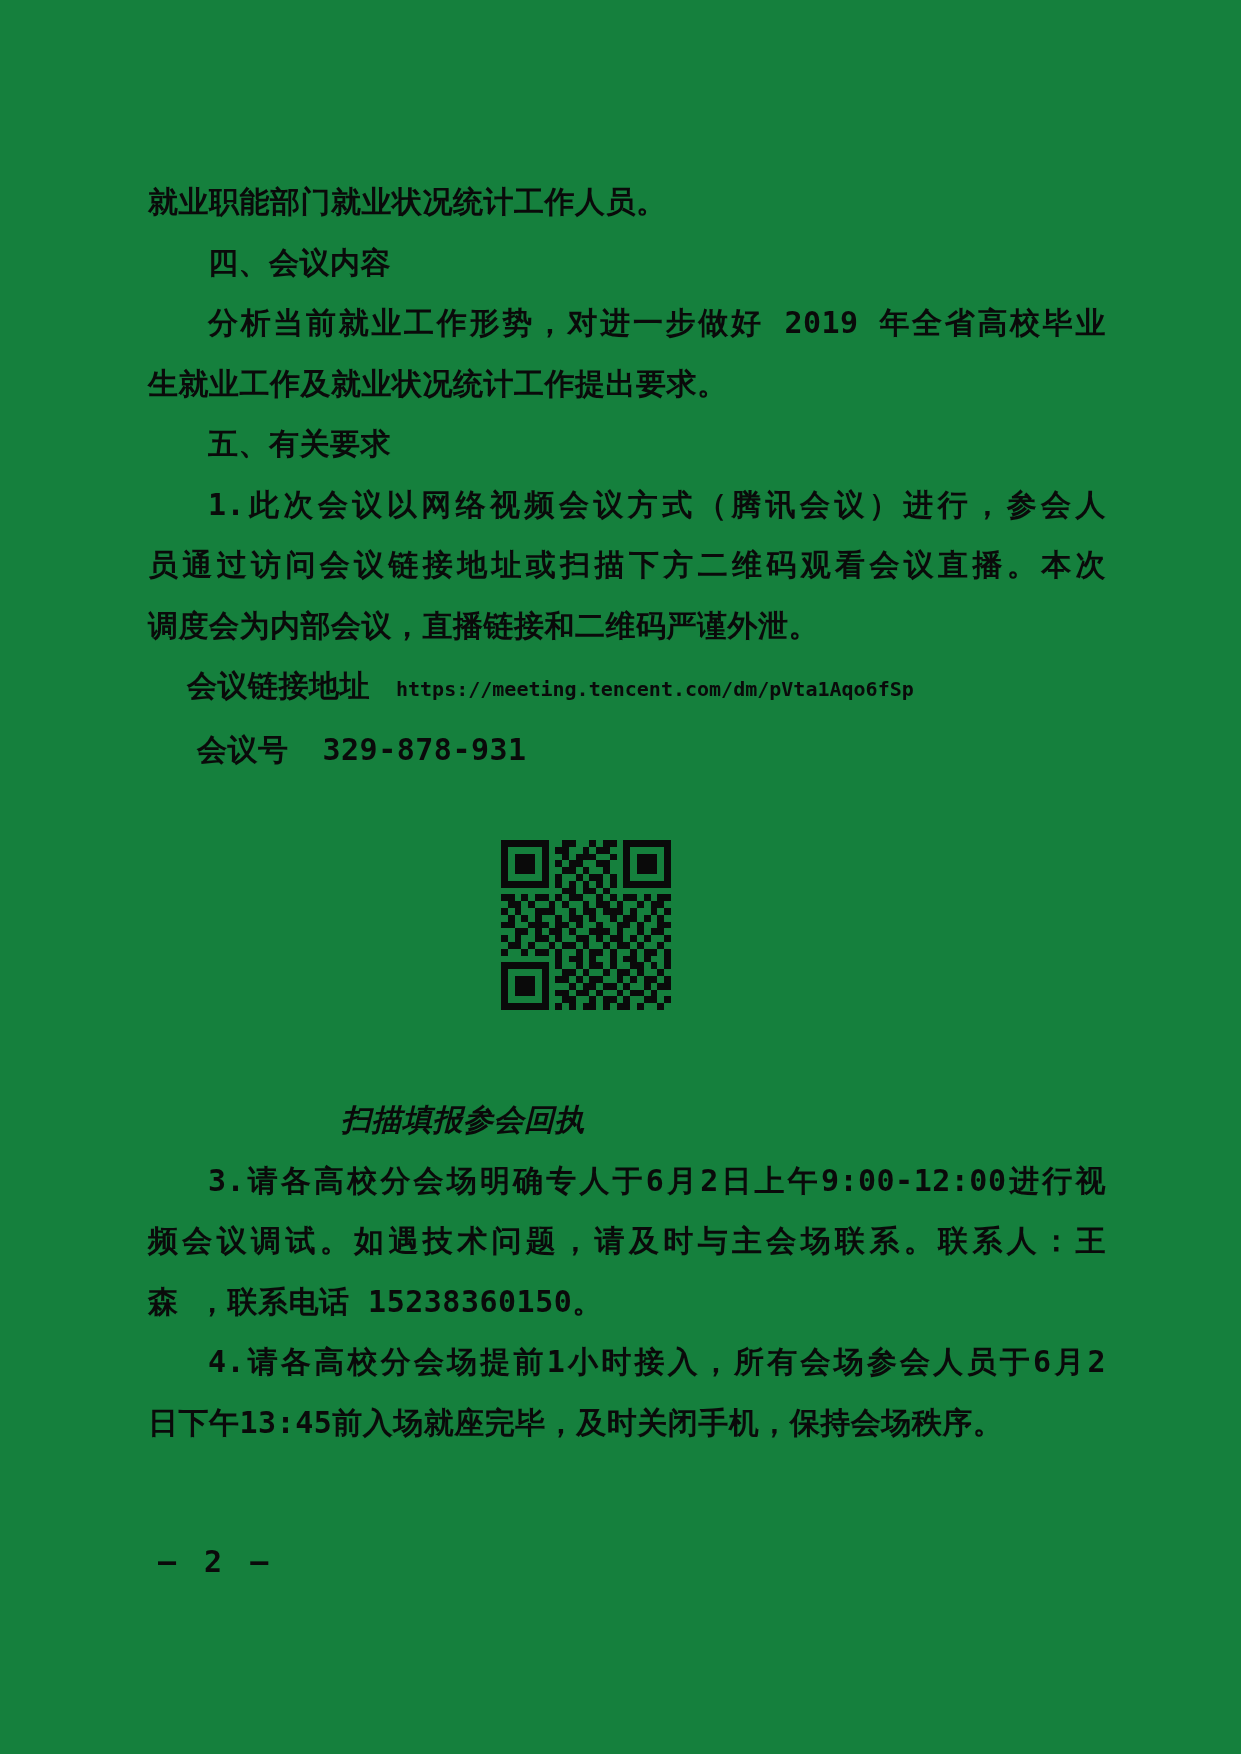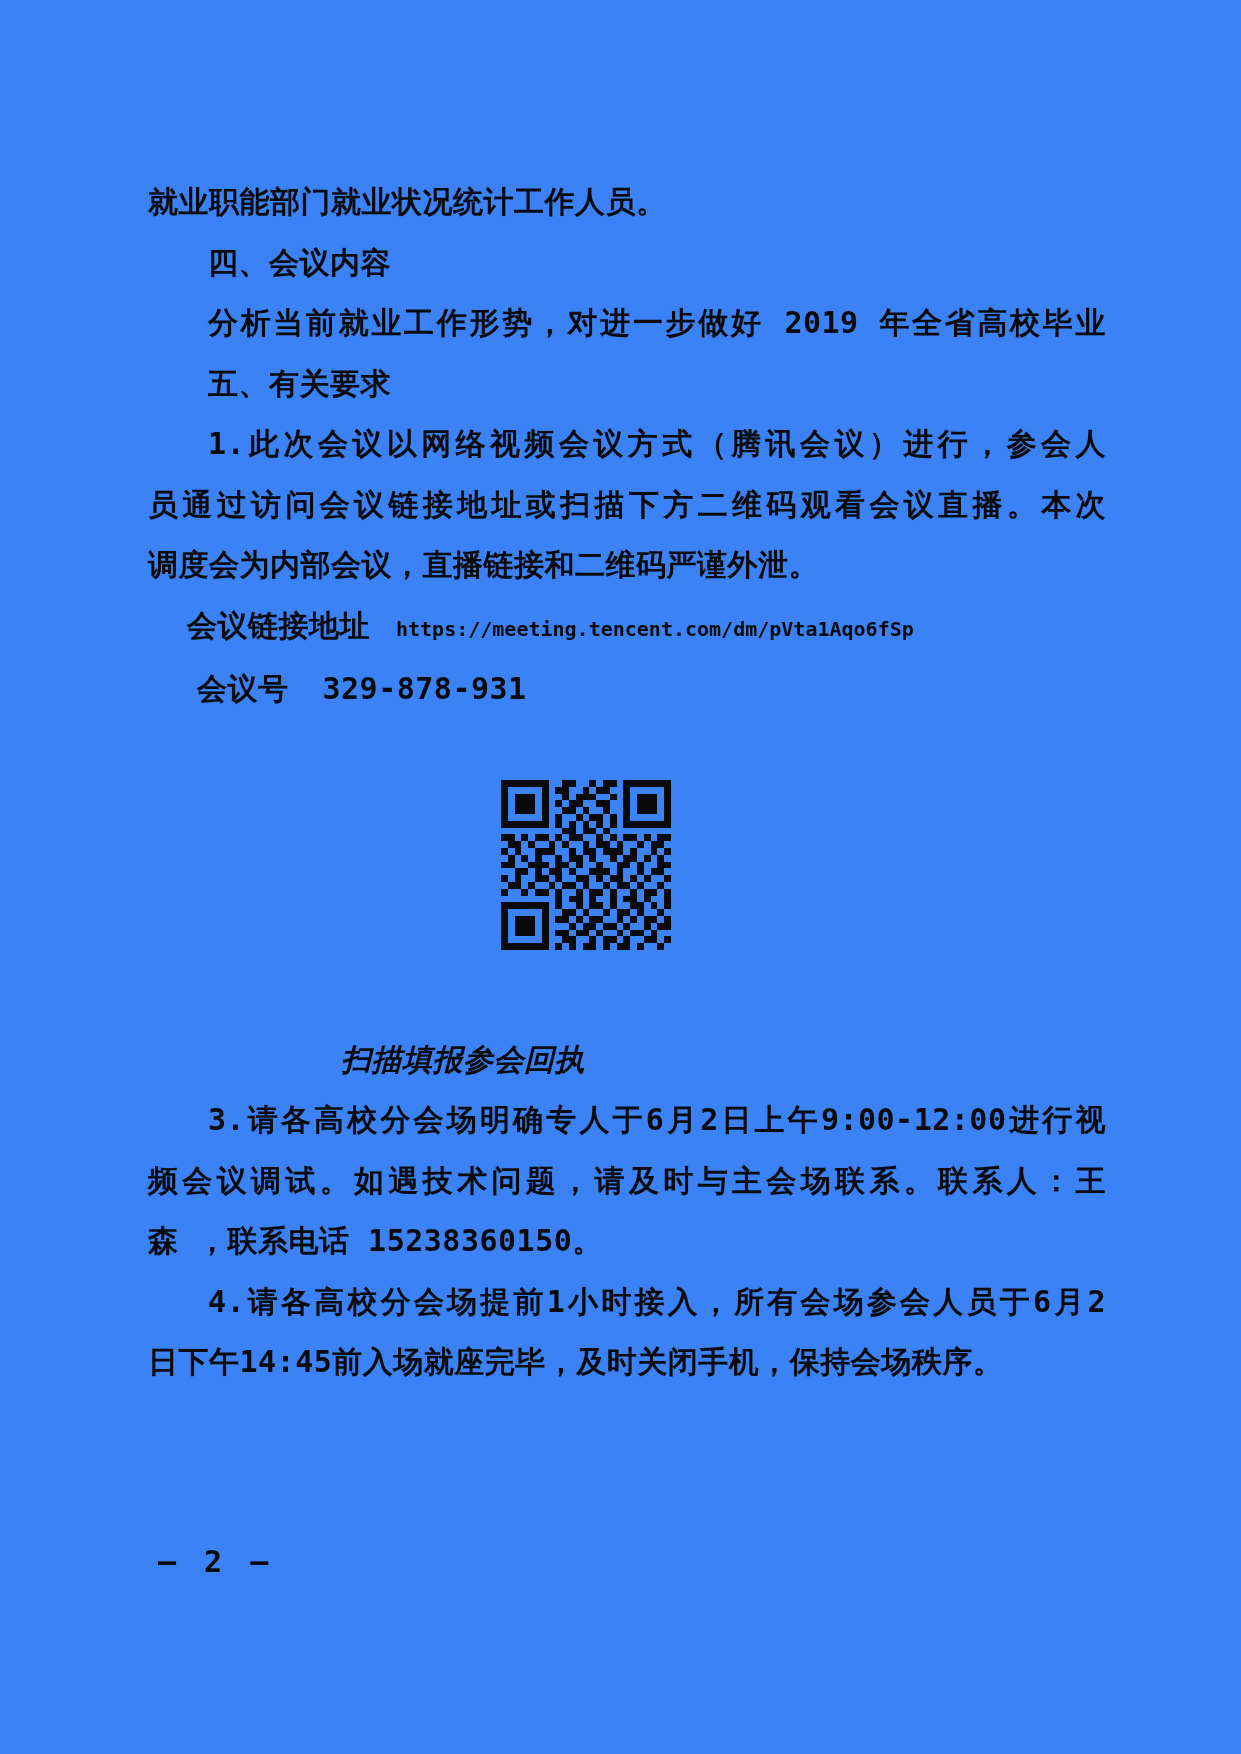--- a/index.html
+++ b/index.html
@@ -1,20 +1,20 @@
 <!DOCTYPE html>
 <html><head>
 <meta charset="utf-8">
 <style>
   html, body { margin: 0; padding: 0; background: #ffffff; }
   .page {
     position: relative;
     width: 1241px;
     height: 1754px;
-    background: #3b82f6;
+    background: #15803d;
     color: #000000;
     overflow: hidden;
     font-family: "DejaVu Sans Mono", "Liberation Sans", sans-serif;
   }
   .content {
     position: absolute;
     left: 148px;
     top: 172px;
     width: 958px;
     font-size: 30px;
@@ -61,20 +61,21 @@
 <body>
 
 <div class="page">
   <div class="content">
 
     <p class="line">就业职能部门就业状况统计工作人员。</p>
 
     <p class="line ind">四、会议内容</p>
 
     <p class="line ind just">分析当前就业工作形势，对进一步做好 2019 年全省高校毕业</p>
+    <p class="line">生就业工作及就业状况统计工作提出要求。</p>
 
     <p class="line ind">五、有关要求</p>
 
     <p class="line ind just">1.此次会议以网络视频会议方式（腾讯会议）进行，参会人</p>
     <p class="line just">员通过访问会议链接地址或扫描下方二维码观看会议直播。本次</p>
     <p class="line">调度会为内部会议，直播链接和二维码严谨外泄。</p>
 
     <p class="line ind-sm"><span>会议链接地址</span><span class="url">https://meeting.tencent.com/dm/pVta1Aqo6fSp</span></p>
 
     <p class="line ind-sm"><span class="gap-label">会议号</span><span>329-878-931</span></p>
@@ -411,18 +412,18 @@
           <rect x="23" y="24" width="1" height="1"></rect>
         </svg></div>
 
     <p class="line qr-caption">扫描填报参会回执</p>
 
     <p class="line ind just">3.请各高校分会场明确专人于6月2日上午9:00-12:00进行视</p>
     <p class="line just">频会议调试。如遇技术问题，请及时与主会场联系。联系人：王</p>
     <p class="line">森  ，联系电话  15238360150。</p>
 
     <p class="line ind just">4.请各高校分会场提前1小时接入，所有会场参会人员于6月2</p>
-    <p class="line">日下午14:45前入场就座完毕，及时关闭手机，保持会场秩序。</p>
+    <p class="line">日下午13:45前入场就座完毕，及时关闭手机，保持会场秩序。</p>
 
   </div>
 
   <div class="footer">— 2 —</div>
 </div>
 
 </body></html>

